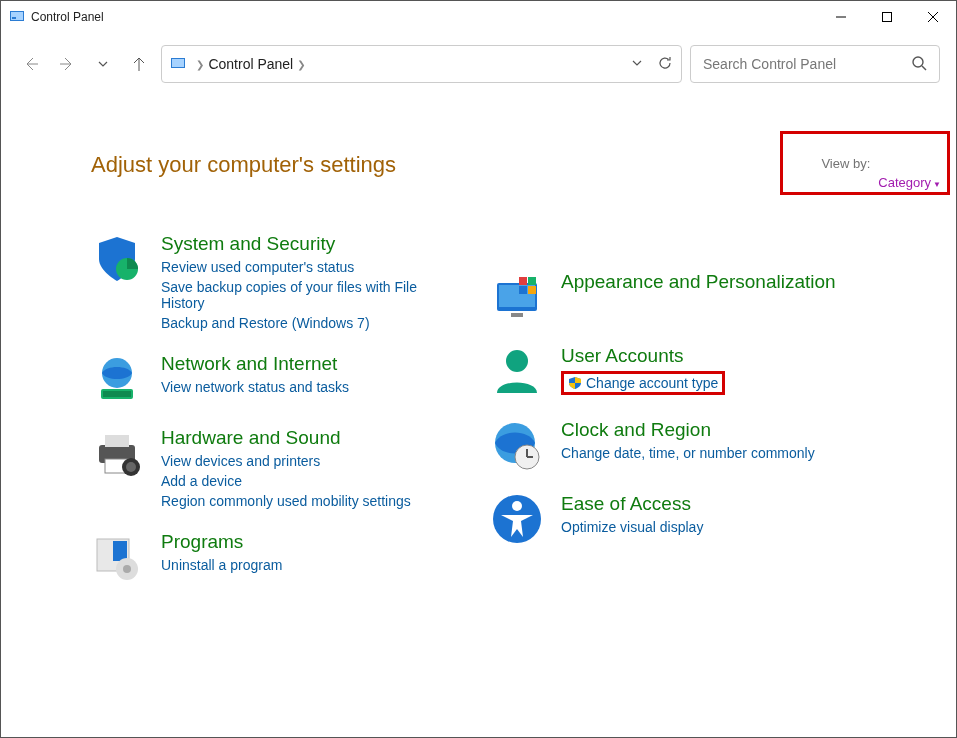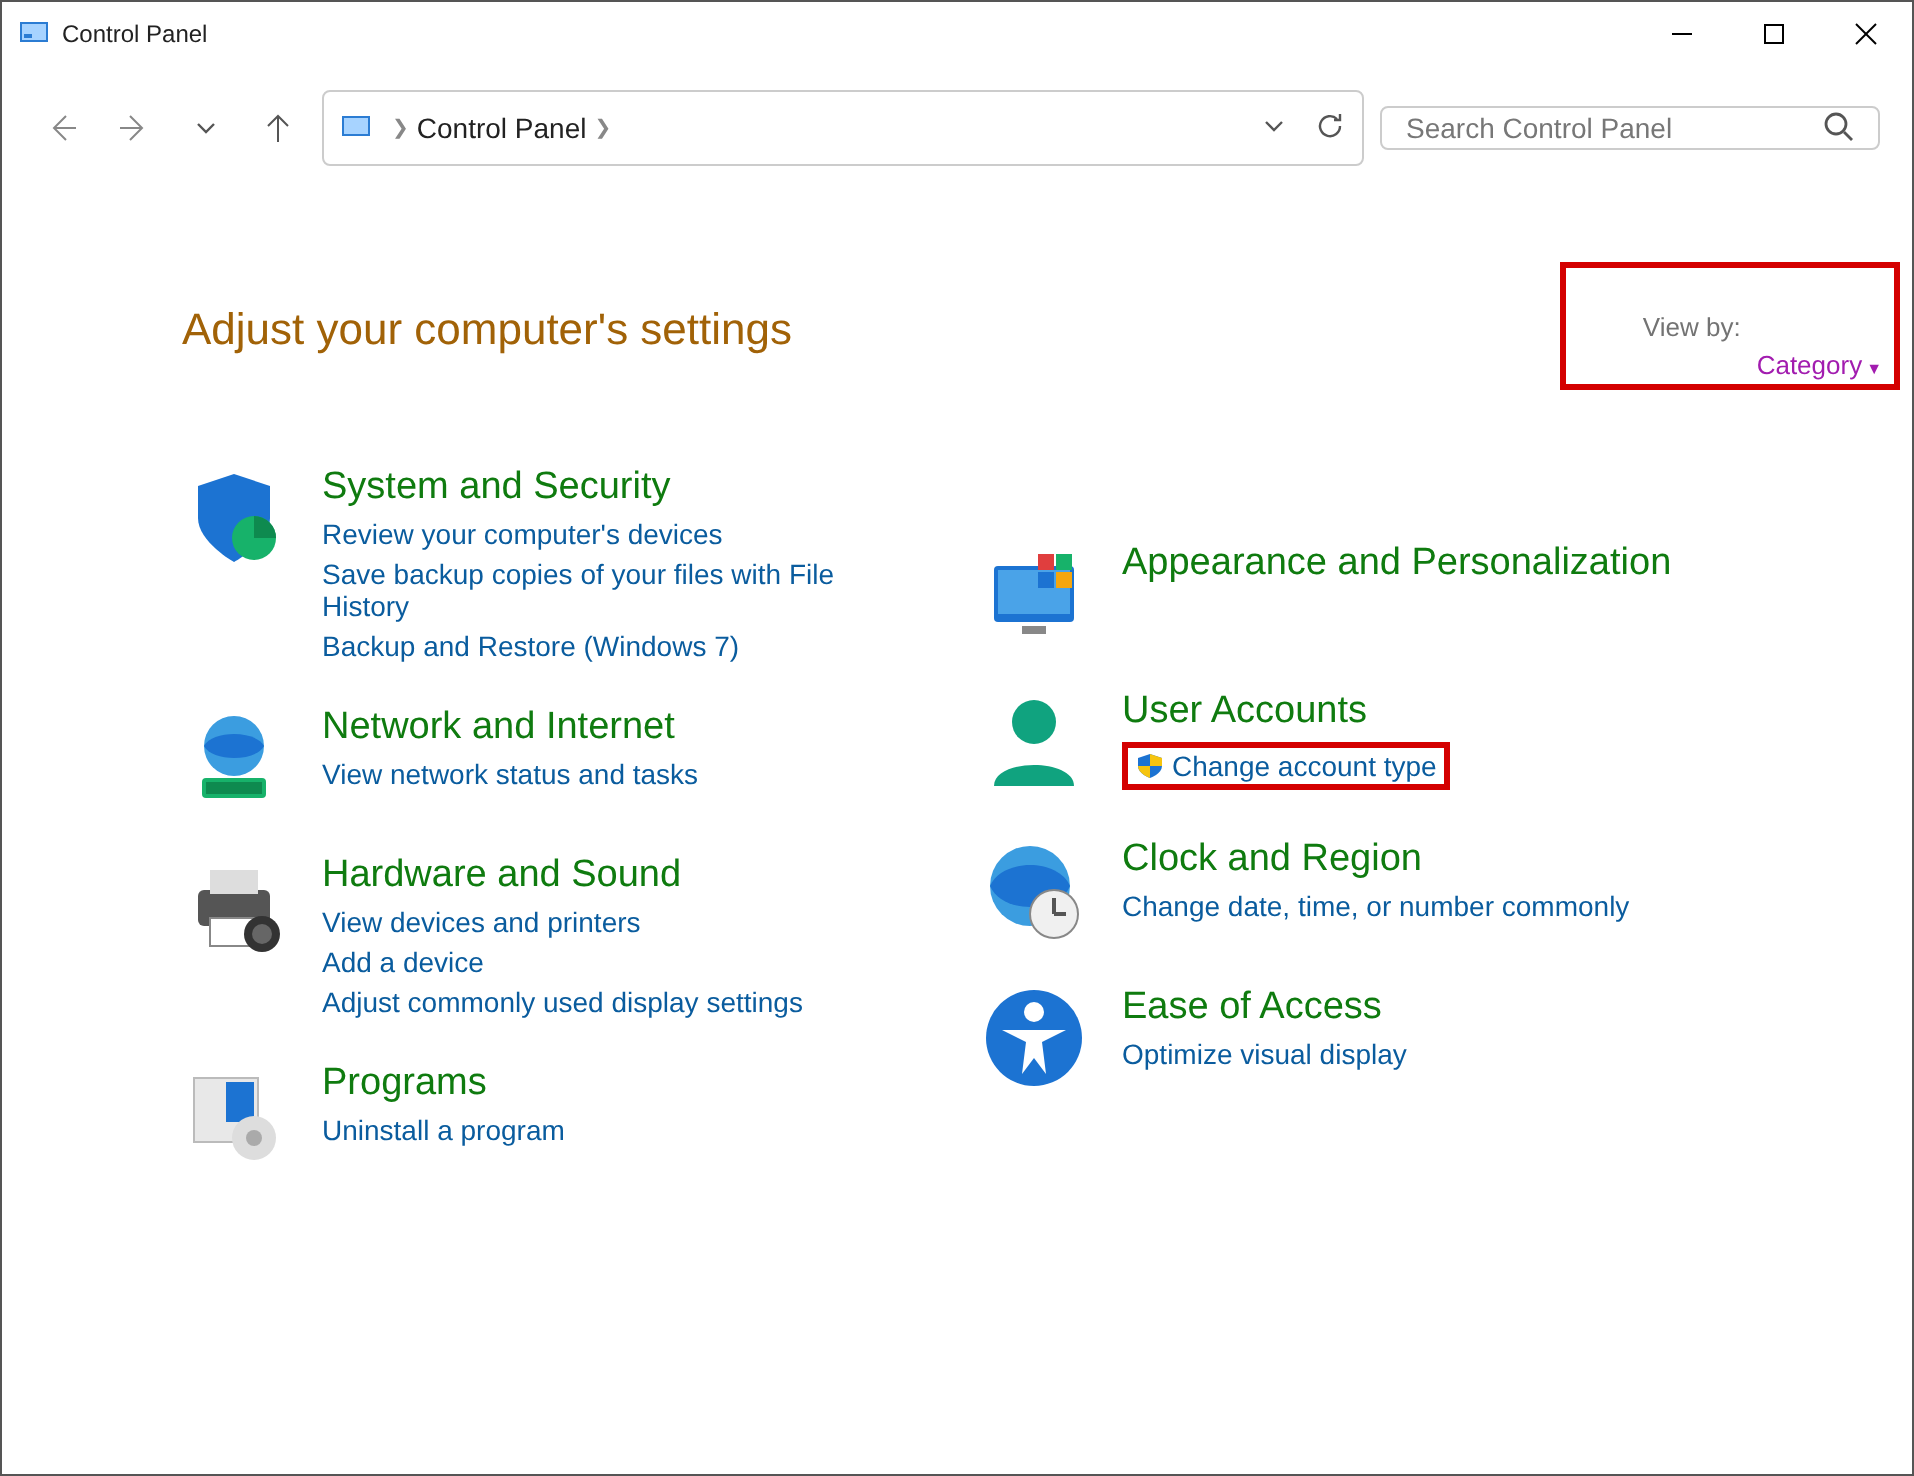--- a/index.html
+++ b/index.html
@@ -12,21 +12,21 @@
   .winbtn svg { stroke:#000; stroke-width:1; fill:none; }
 
   .toolbar { display:flex; align-items:center; padding: 12px 16px 12px 16px; gap:8px; }
   .navbtn { width:28px; height:28px; display:flex; align-items:center; justify-content:center; color:#555; }
   .navbtn.disabled { color:#bbb; }
   .addrbox { flex:1; height:38px; border:1px solid #ccc; border-radius:4px; display:flex; align-items:center; padding:0 8px; }
   .addrbox .mini-ic { width:16px; height:16px; margin-right:6px; }
   .chev-sep { color:#888; margin:0 4px; font-size:10px;}
   .addr-text { font-size:14px; }
   .addr-right { margin-left:auto; display:flex; align-items:center; gap:14px; color:#555;}
-  .searchbox { width:250px; height:22px; border:1px solid #ccc; border-radius:4px; display:flex; align-items:center; padding:0 12px; justify-content:space-between;}
+  .searchbox { width:250px; height:38px; border:1px solid #ccc; border-radius:4px; display:flex; align-items:center; padding:0 12px; justify-content:space-between;}
   .searchbox .placeholder { color:#777; }
 
   .content { padding: 38px 46px 0 90px; }
   .heading-row { display:flex; justify-content:space-between; align-items:center; margin-bottom: 36px; }
   .page-head { color:#a16207; font-size:22px; font-weight:400; }
   .viewby-box { border:3px solid #d40000; padding:2px 6px; display:flex; align-items:center; gap:8px; position:relative; right:-40px; top:-2px;}
   .viewby-label { color:#737373; font-size:13px;margin-left:32px; }
   .viewby-val { color:#a21caf; font-size:13px;margin-top:39px; }
   .viewby-val .caret { font-size:8px; margin-left:2px;}
 
@@ -138,21 +138,21 @@
     <div class="col" style="max-width:360px">
 
       <div class="cat">
         <svg class="cat-ic" viewBox="0 0 52 52">
             <path d="M26 4 L44 10 V26 C44 38 26 48 26 48 C26 48 8 38 8 26 V10 Z" fill="#1c73d2"></path>
             <circle cx="36" cy="36" r="11" fill="#17b26a"></circle>
             <path d="M36 25 A11 11 0 0 1 47 36 L36 36 Z" fill="#0e8a4f"></path>
           </svg>
         <div class="cat-body">
           <a class="cat-title">System and Security</a>
-          <a class="cat-link">Review your computer's devices</a>
+          <a class="cat-link">Review used computer's status</a>
           <a class="cat-link" style="max-width:270px">Save backup copies of your files with File History</a>
           <a class="cat-link">Backup and Restore (Windows 7)</a>
         </div>
       </div>
 
       <div class="cat">
         <svg class="cat-ic" viewBox="0 0 52 52">
             <circle cx="26" cy="20" r="15" fill="#3b9de0"></circle>
             <path d="M11 20 C15 12 37 12 41 20 C37 28 15 28 11 20" fill="#1c73d2"></path>
             <rect x="10" y="36" width="32" height="10" rx="2" fill="#17b26a"></rect>
@@ -169,21 +169,21 @@
             <rect x="8" y="18" width="36" height="18" rx="3" fill="#555"></rect>
             <rect x="14" y="8" width="24" height="12" fill="#ddd"></rect>
             <rect x="14" y="32" width="24" height="14" fill="#fff" stroke="#888"></rect>
             <circle cx="40" cy="40" r="9" fill="#333"></circle>
             <circle cx="40" cy="40" r="5" fill="#666"></circle>
           </svg>
         <div class="cat-body">
           <a class="cat-title">Hardware and Sound</a>
           <a class="cat-link">View devices and printers</a>
           <a class="cat-link">Add a device</a>
-          <a class="cat-link">Adjust commonly used display settings</a>
+          <a class="cat-link">Region commonly used mobility settings</a>
         </div>
       </div>
 
       <div class="cat">
         <svg class="cat-ic" viewBox="0 0 52 52">
             <rect x="6" y="8" width="32" height="32" fill="#e8e8e8" stroke="#bbb"></rect>
             <rect x="22" y="10" width="14" height="20" fill="#1c73d2"></rect>
             <circle cx="36" cy="38" r="11" fill="#ddd"></circle>
             <circle cx="36" cy="38" r="4" fill="#aaa"></circle>
           </svg>

